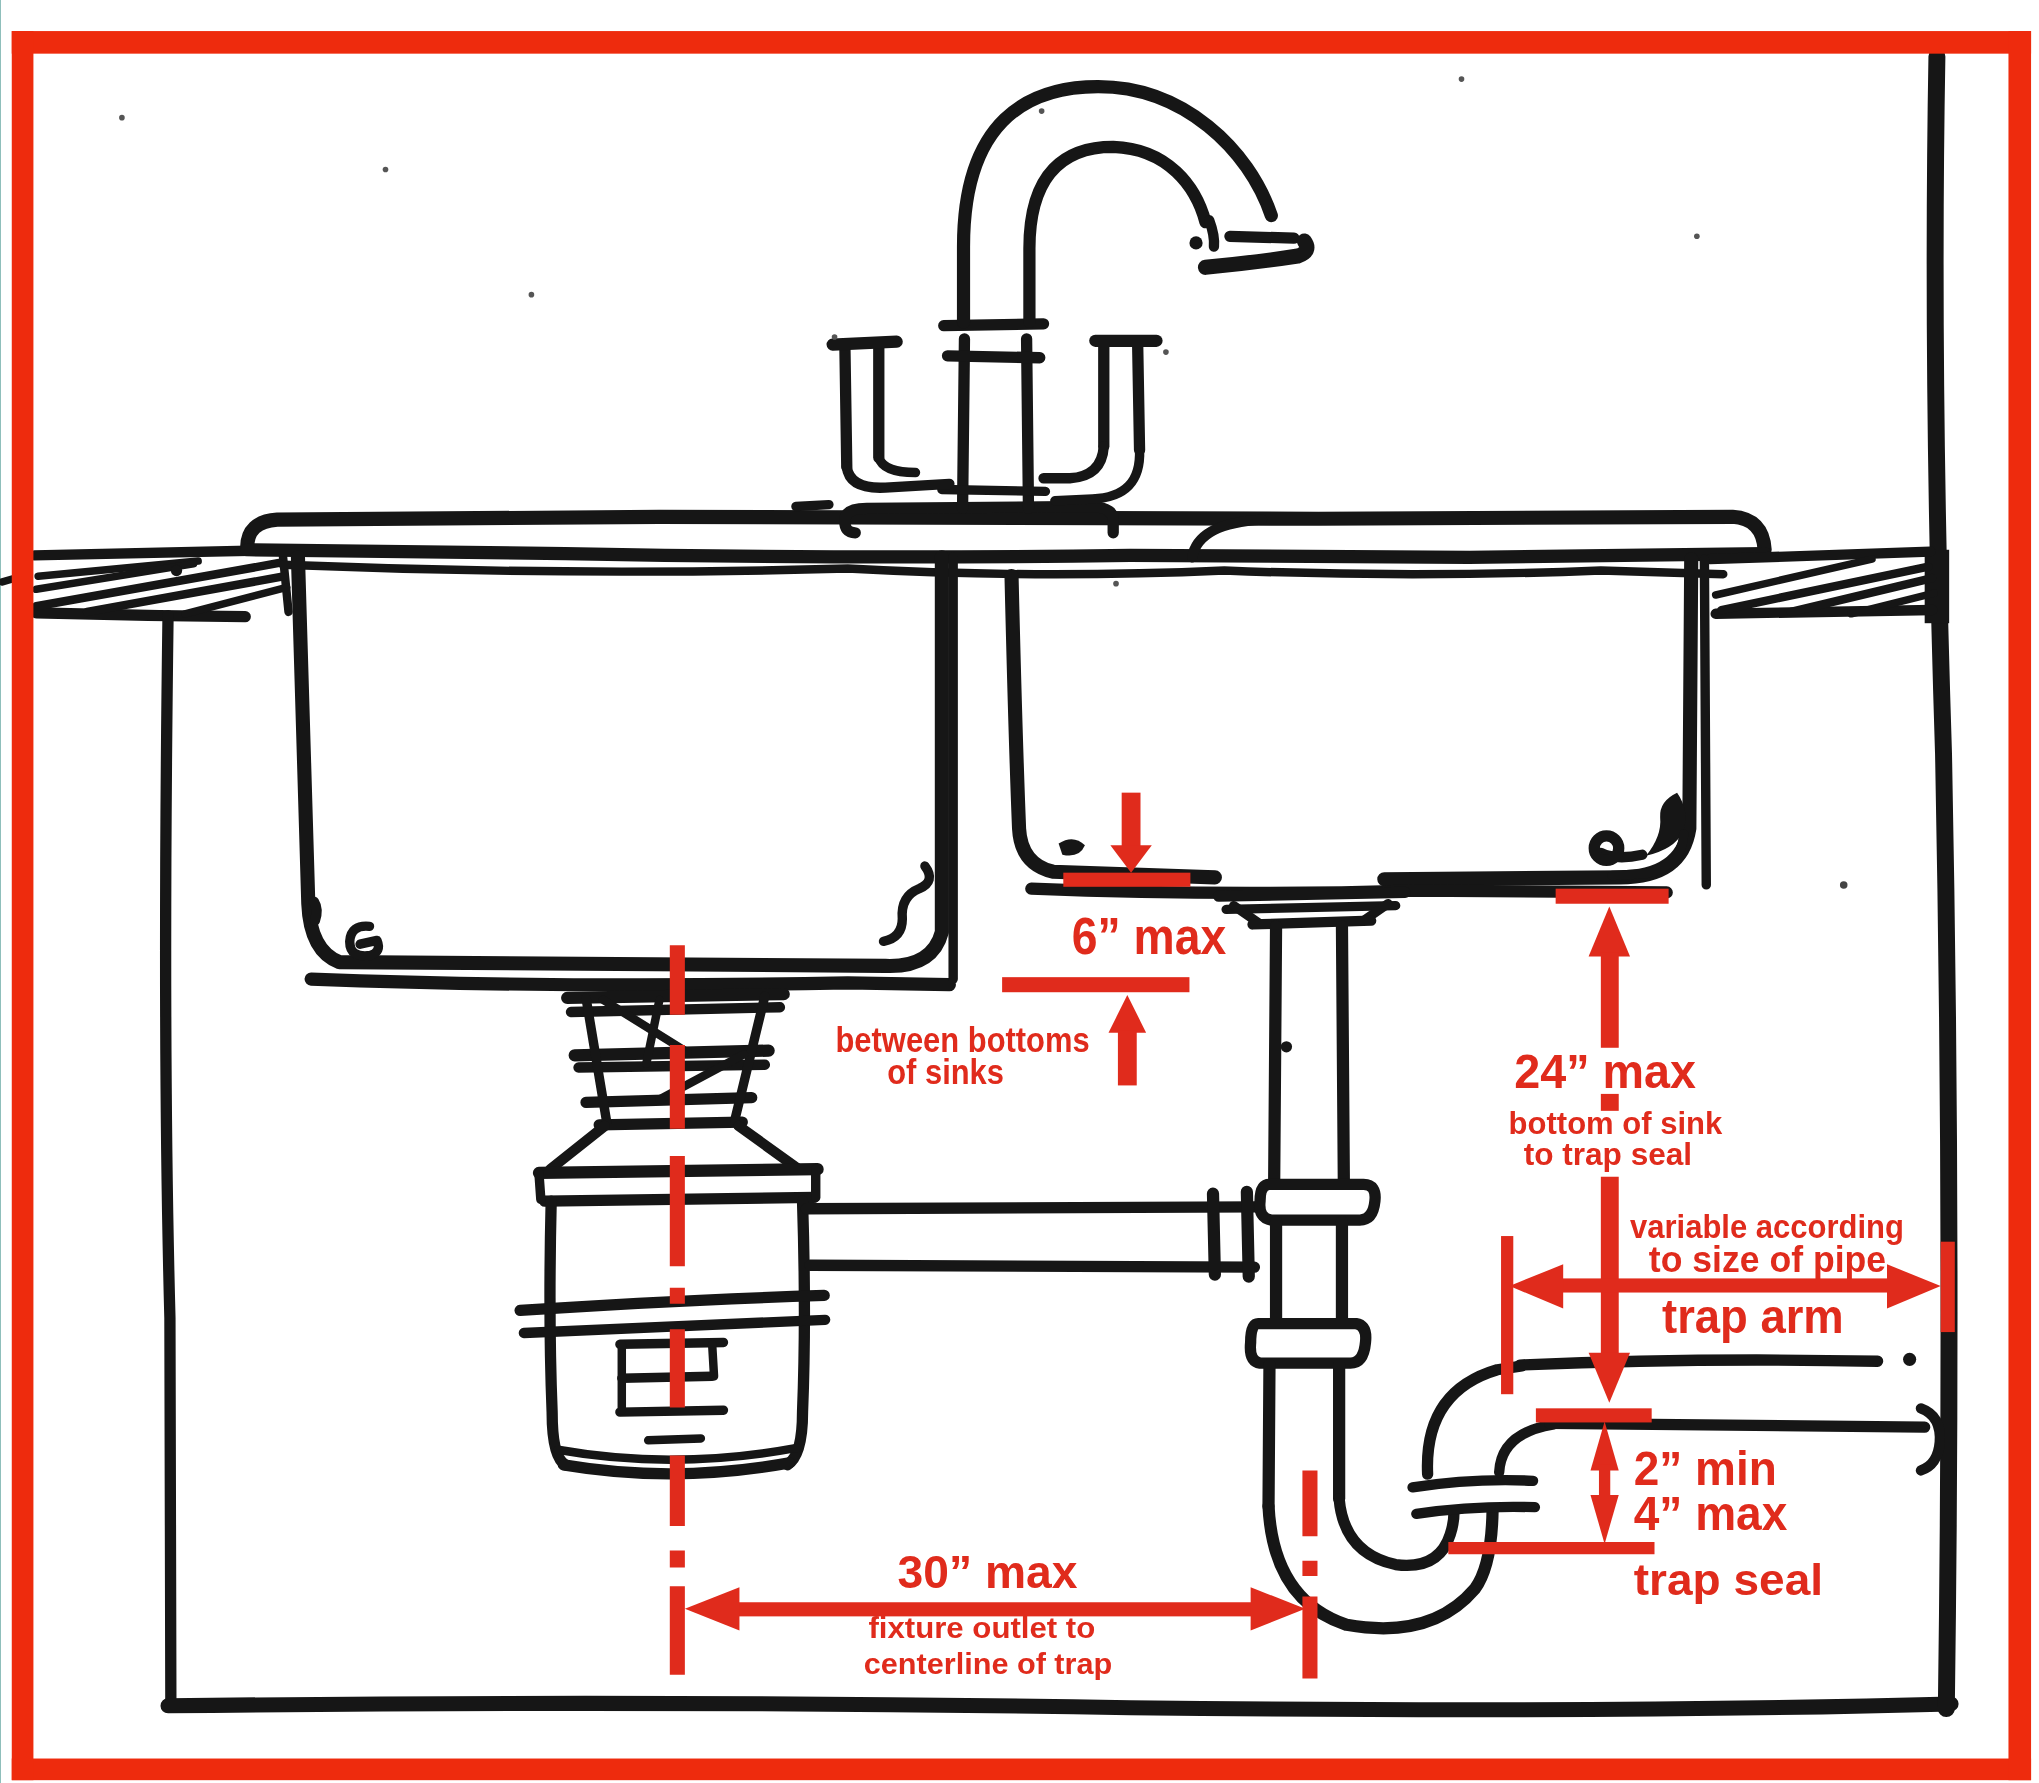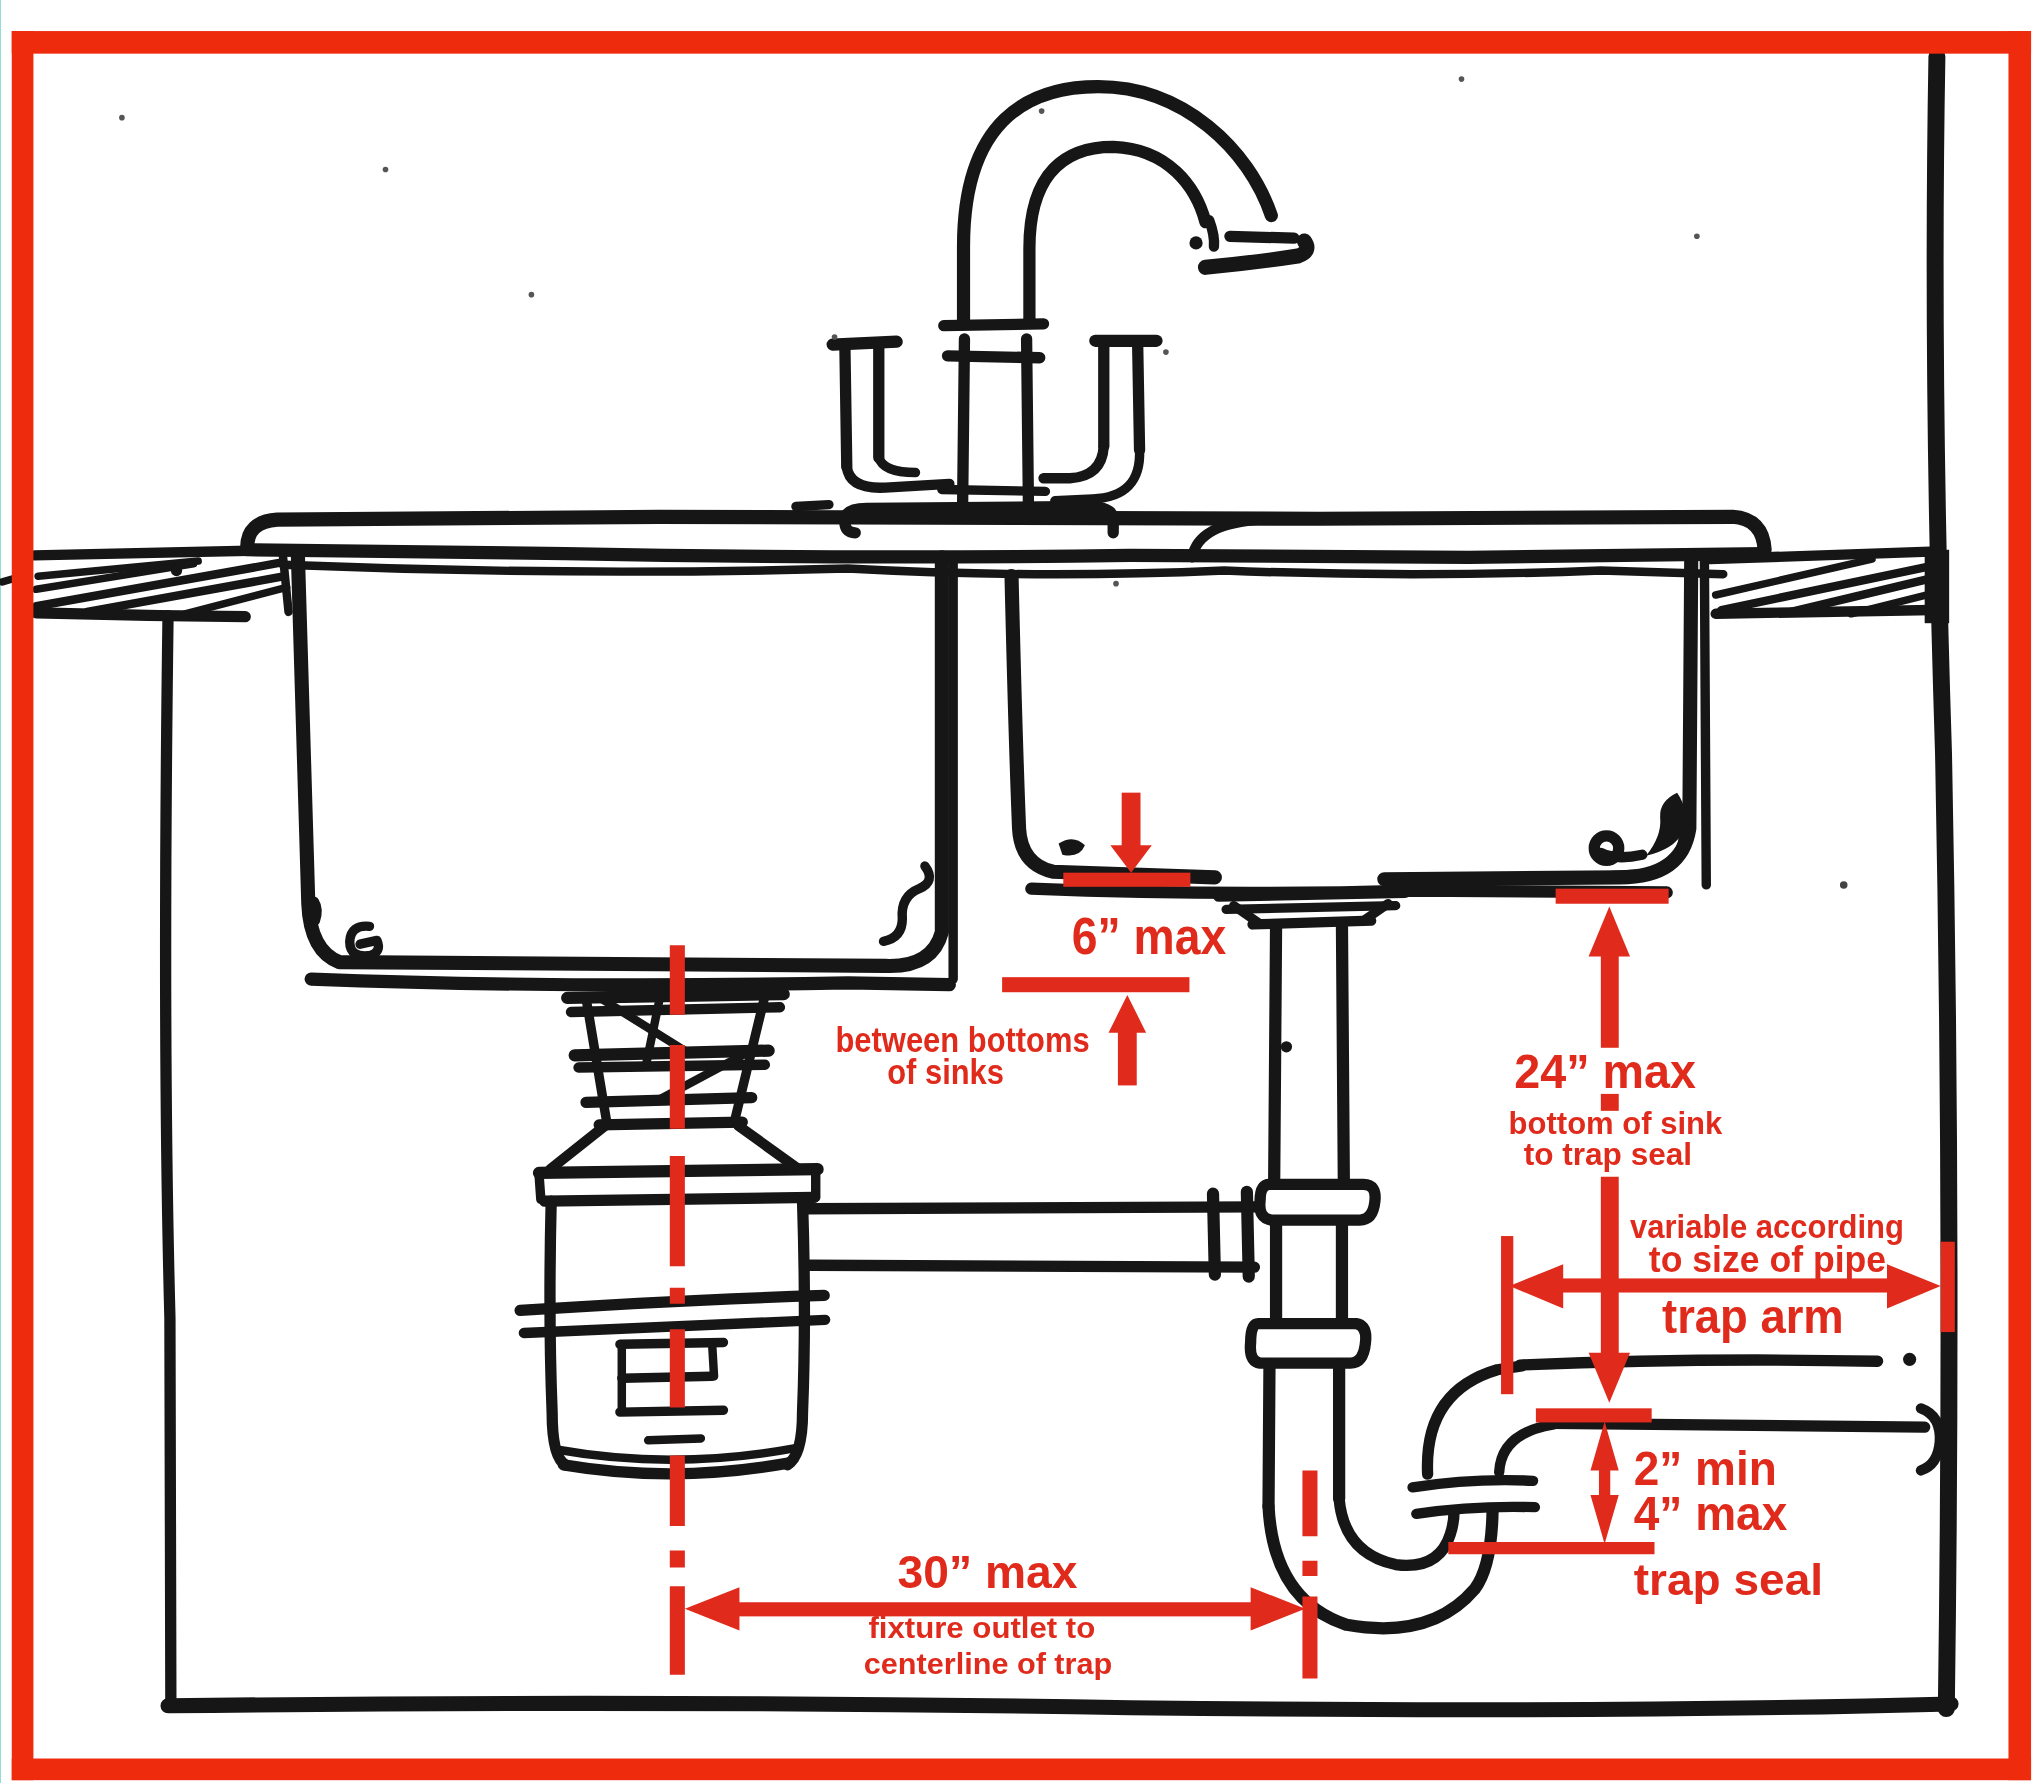--- a/index.html
+++ b/index.html
@@ -1,16 +1,16 @@
 <!DOCTYPE html>
 <html style="font-size:15px"><head>
 <meta charset="utf-8">
 <style>
   html,body{margin:0;padding:0;background:#ffffff;}
-  #page{position:relative;width:2040px;height:1783px;background:#14b8a6;overflow:hidden;}
+  #page{position:relative;width:2040px;height:1783px;background:#0f766e;overflow:hidden;}
   svg{position:absolute;top:0;left:0;}
   text{font-family:"Liberation Sans",sans-serif;font-weight:bold;}
 </style>
 </head>
 <body>
 <div id="page">
 <svg width="2040" height="1783" viewBox="0 0 2166 1894" xmlns="http://www.w3.org/2000/svg">
 <rect x="0" y="0" width="2166" height="1894" fill="#ffffff"></rect>
 
 <g id="sketch" stroke="#161616" fill="none" stroke-linecap="round" stroke-linejoin="round">

